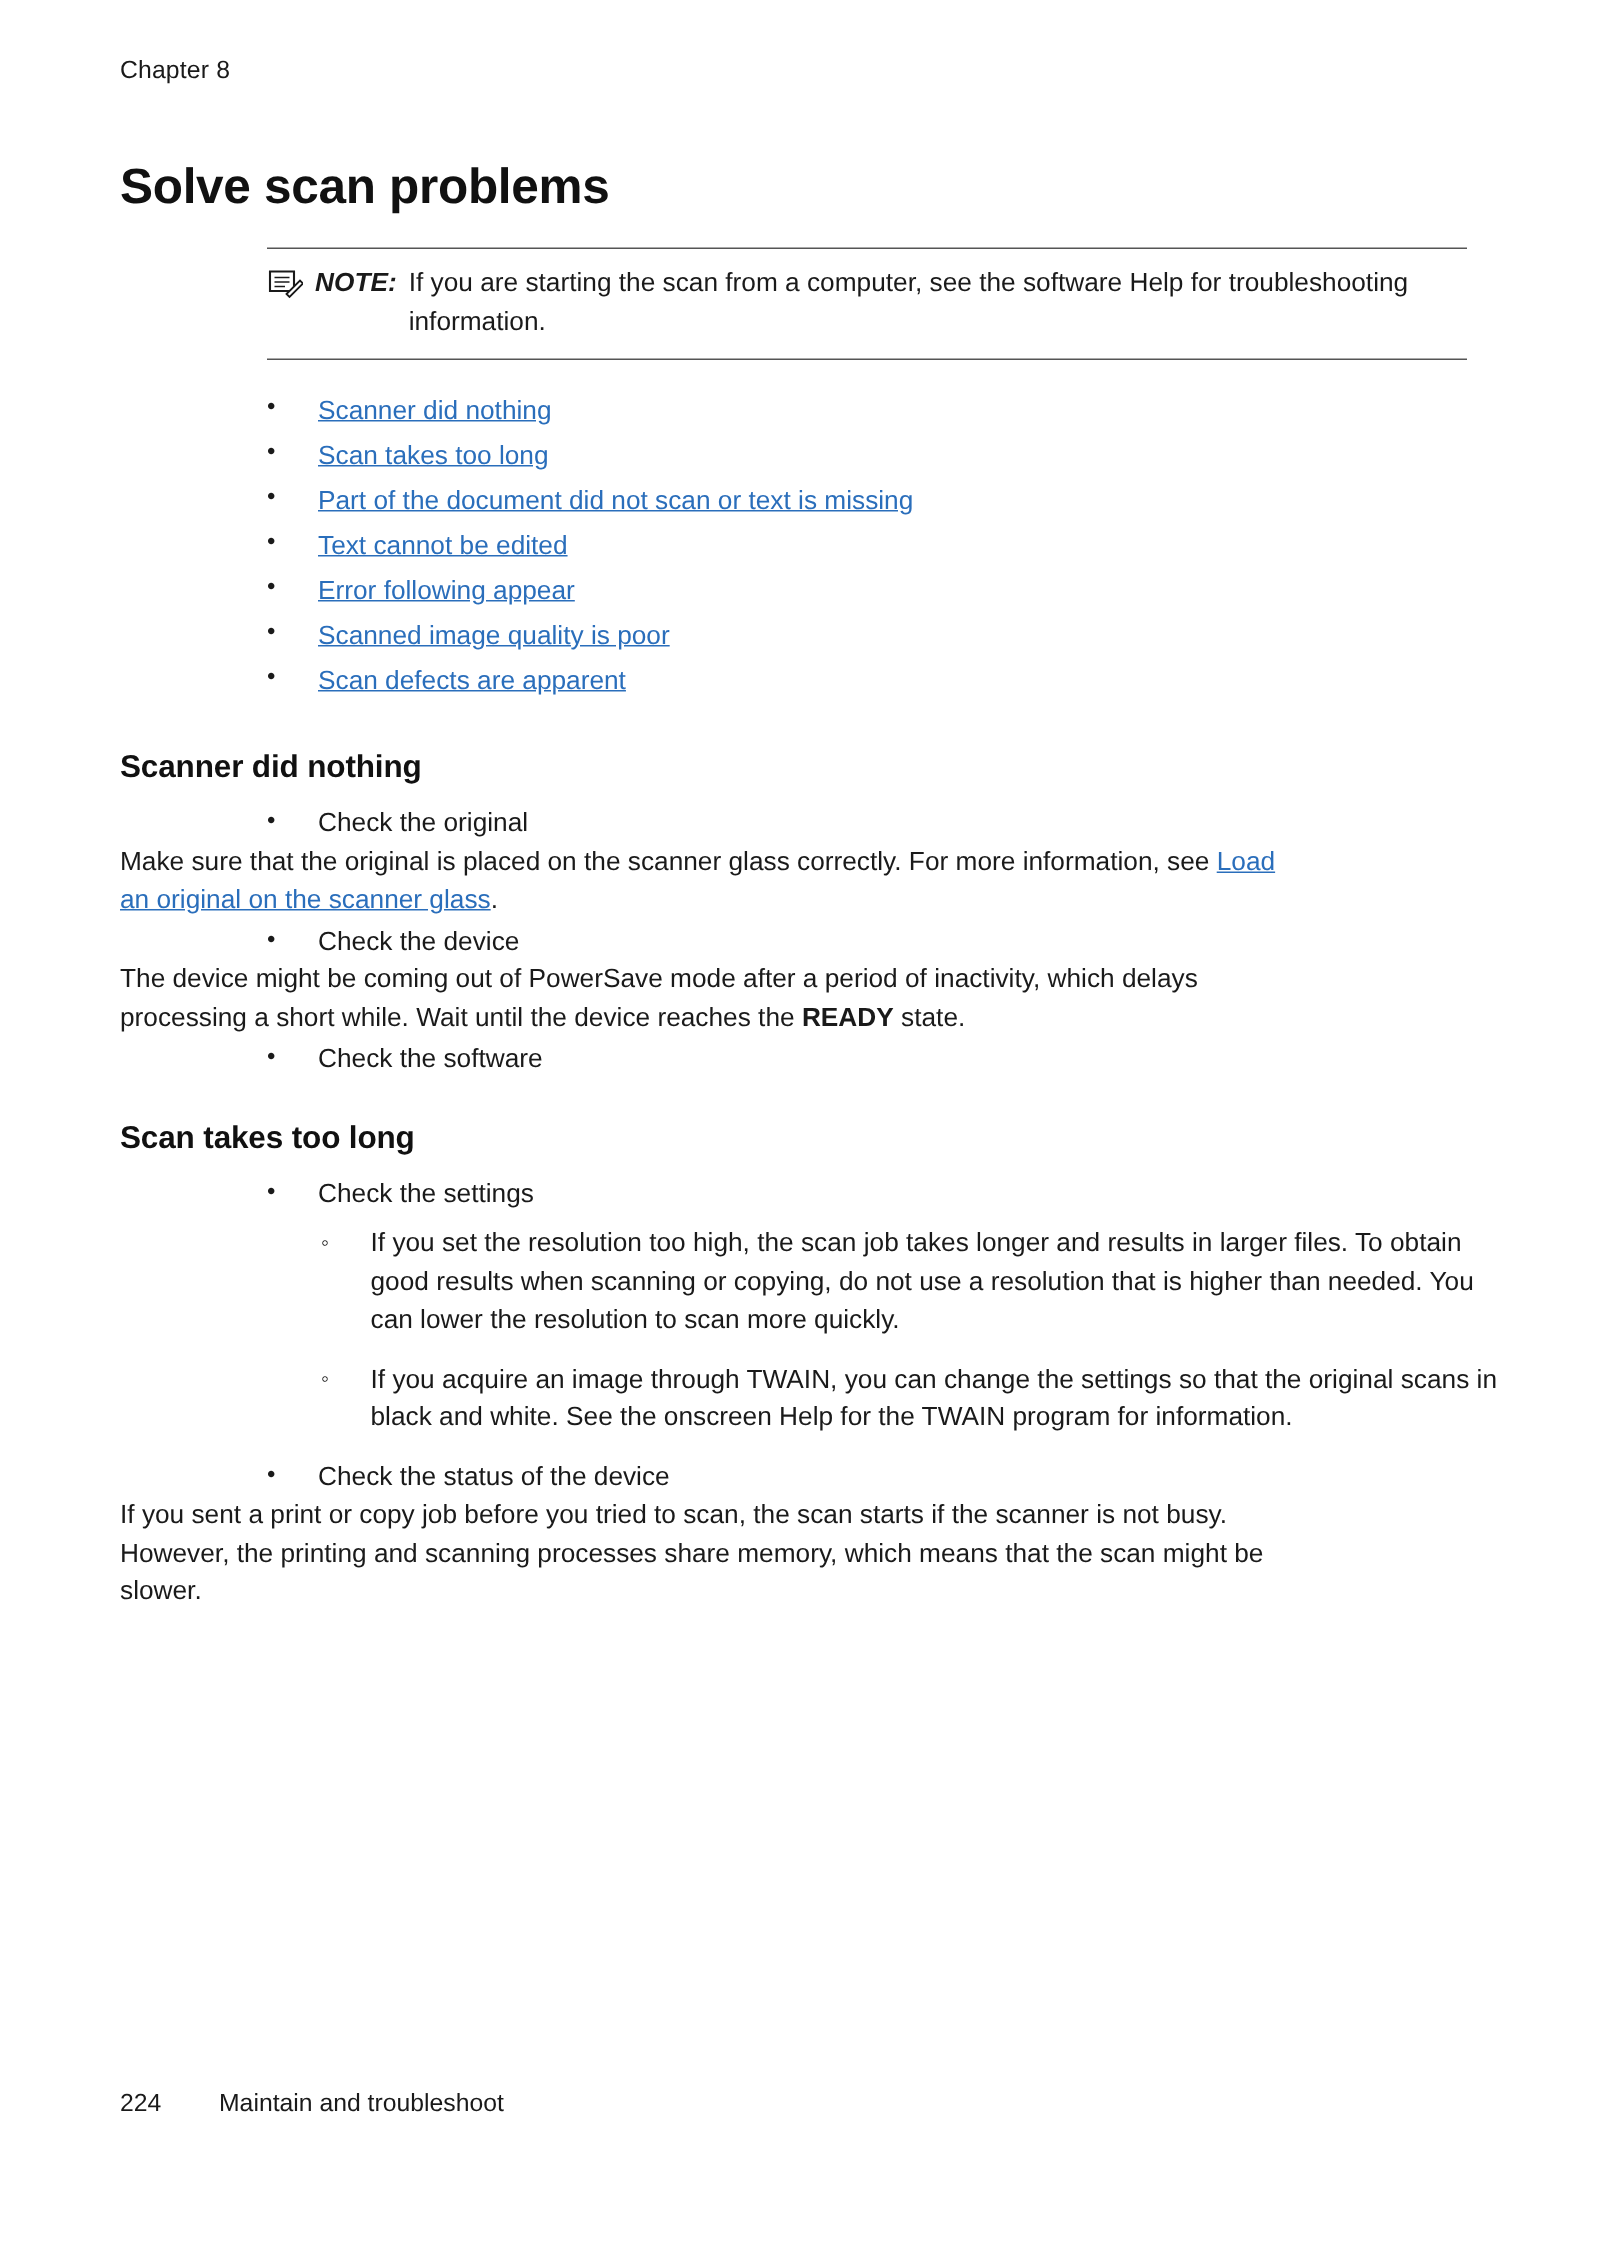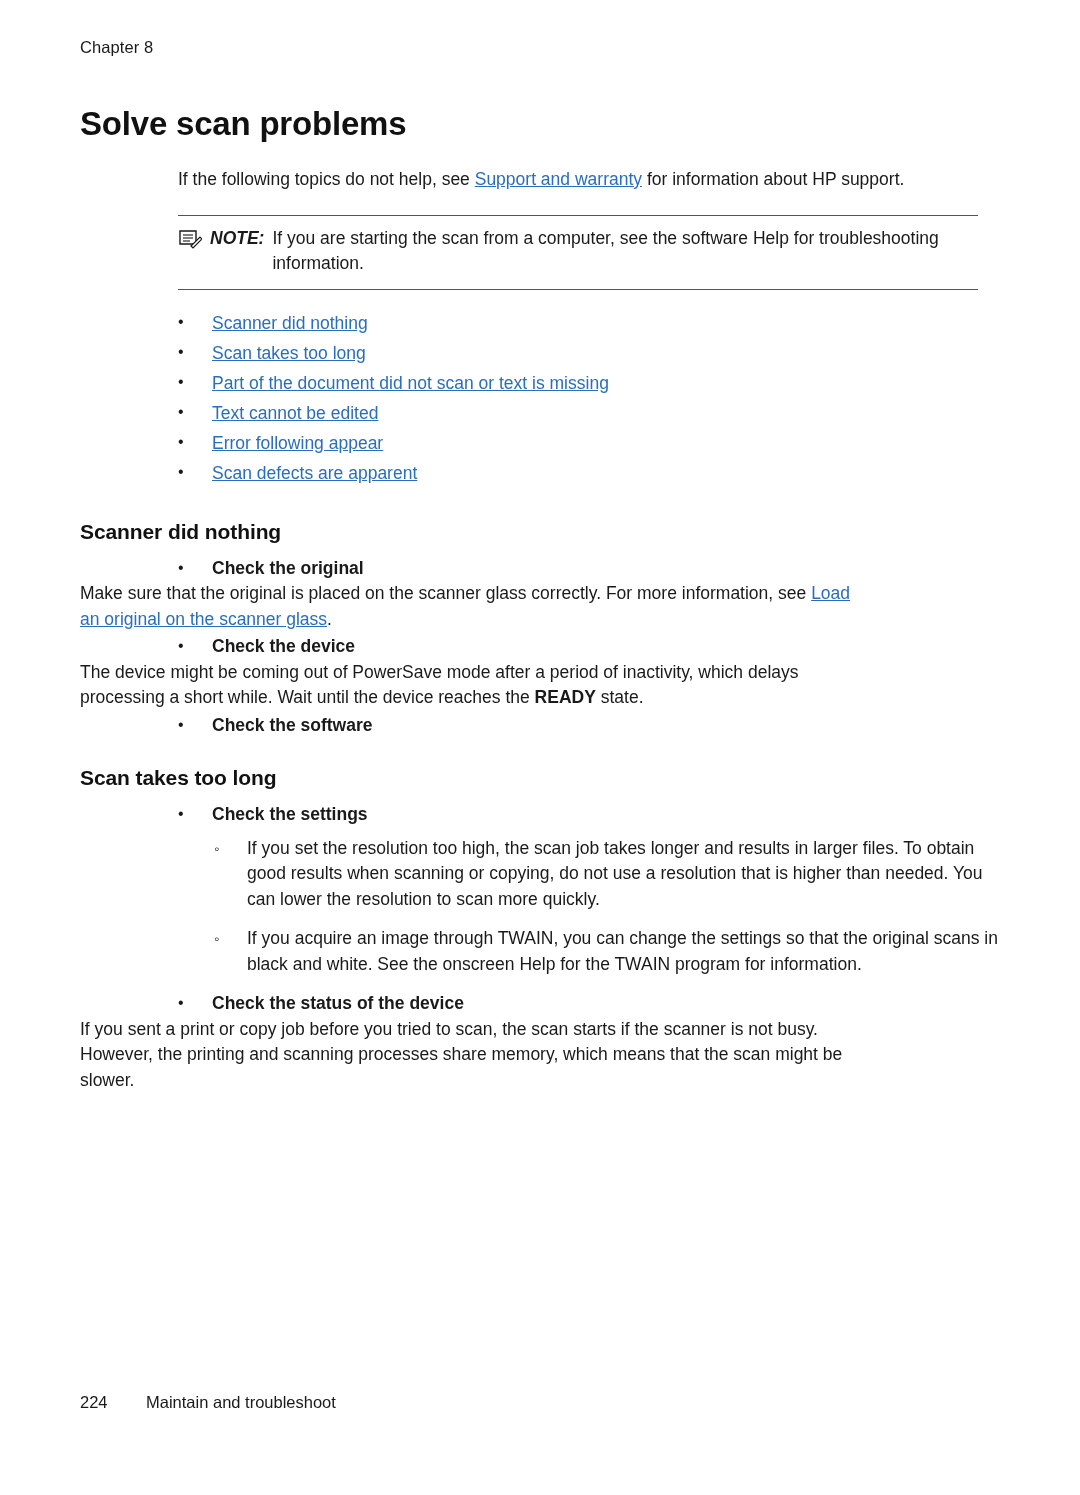--- a/index.html
+++ b/index.html
@@ -110,21 +110,21 @@
   ul.bullets {
     list-style: none;
     margin: 12px 0 0 98px;
     padding: 0;
   }
   ul.bullets > li.bullet {
     position: relative;
     padding-left: 34px;
     font-size: 17.5px;
     line-height: 25.5px;
-    font-weight: bold;
+    font-weight: normal;
     margin-bottom: 0;
   }
   ul.bullets > li.bullet:before {
     content: "\2022";
     position: absolute;
     left: 0;
     top: -1px;
     font-size: 16px;
     font-weight: normal;
   }
@@ -175,23 +175,20 @@
 <body>
 
 <div class="page">
 
   <div class="chapter-header">Chapter 8</div>
 
   <div class="content">
 
     <h1 class="title">Solve scan problems</h1>
 
-    <div class="body-indent" style="margin-top:24px;">
-      <p class="para" style="width:790px;"><span>If the following topics do not help, see </span><a class="link" href="#">Support and warranty</a><span> for information about HP support.</span></p>
-    </div>
 
     <div class="note-box">
       <div class="note-inner">
         <span class="note-icon">
           <svg width="24" height="20" viewBox="0 0 24 20" xmlns="http://www.w3.org/2000/svg">
             <path d="M2 2 L18 2 L18 15 L2 15 Z" fill="none" stroke="#1a1a1a" stroke-width="1.4"></path>
             <line x1="5" y1="6" x2="15" y2="6" stroke="#1a1a1a" stroke-width="1.1"></line>
             <line x1="5" y1="9" x2="15" y2="9" stroke="#1a1a1a" stroke-width="1.1"></line>
             <line x1="5" y1="12" x2="12" y2="12" stroke="#1a1a1a" stroke-width="1.1"></line>
             <path d="M13 17 L22 8 L24 10 L15 19 Z" fill="#ffffff" stroke="#1a1a1a" stroke-width="1.2"></path>
@@ -201,20 +198,21 @@
         <span>If you are starting the scan from a computer, see the software Help for troubleshooting information.</span>
       </div>
     </div>
 
     <ul class="toc">
       <li><a class="link" href="#">Scanner did nothing</a></li>
       <li><a class="link" href="#">Scan takes too long</a></li>
       <li><a class="link" href="#">Part of the document did not scan or text is missing</a></li>
       <li><a class="link" href="#">Text cannot be edited</a></li>
       <li><a class="link" href="#">Error following appear</a></li>
+      <li><a class="link" href="#">Scanned image quality is poor</a></li>
       <li><a class="link" href="#">Scan defects are apparent</a></li>
     </ul>
 
     <h2 class="section">Scanner did nothing</h2>
 
     <ul class="bullets">
       <li class="bullet">Check the original</li>
     </ul>
     <p class="para sub-para"><span>Make sure that the original is placed on the scanner glass correctly. For more information, see </span><a class="link" href="#">Load an original on the scanner glass</a><span>.</span></p>
 

